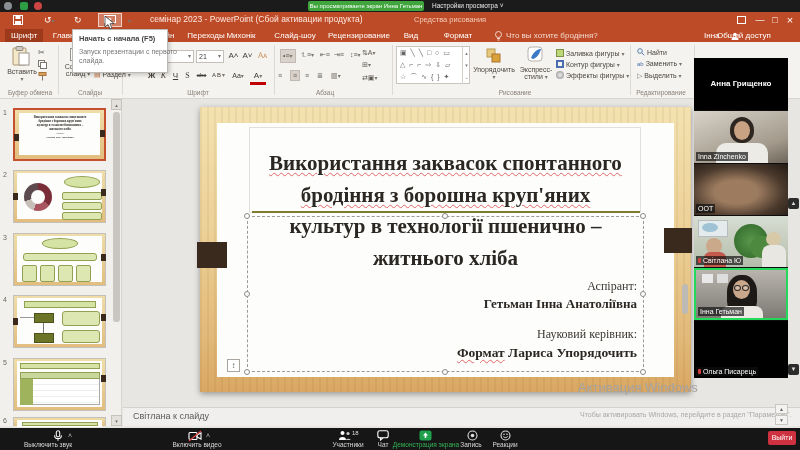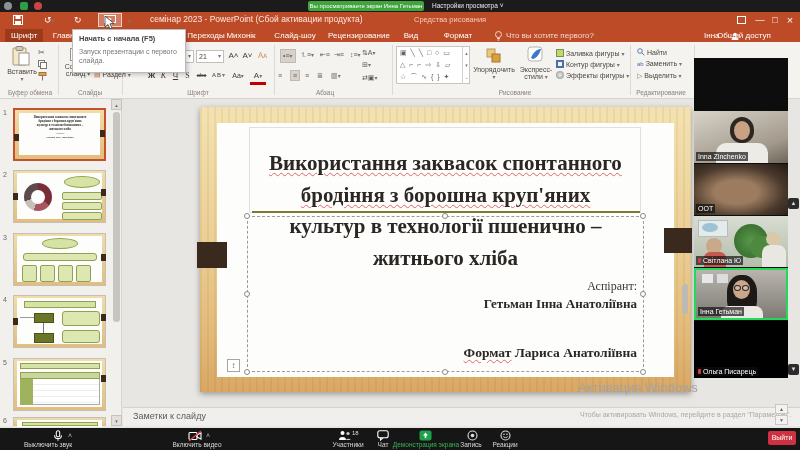--- a/index.html
+++ b/index.html
@@ -30,21 +30,21 @@
 .rbig{font-size:7px;color:#4a463f;text-align:center}
 .rsm{font-size:7px;color:#4a463f}
 .dd{color:#7a756d;font-size:6px}
 .fbtn{font-size:8px;color:#3f3b35;text-align:center;width:11px;line-height:11px}
 .pressed{background:#D8D2CB;border:1px solid #c1bab2}
 .fbox{border:1px solid #c4bfb9;background:#fff;font-size:7px;color:#444;line-height:11px;padding:0 2px}
 .pico{font-size:7px;color:#5f5b55;line-height:9px}
 .shapebox{left:396px;top:46px;width:74px;height:38px;background:#fff;border:1px solid #c9c4be}
 .shglyph{font-size:7px;color:#666;line-height:11px;letter-spacing:1px}
 
-.tip{left:72px;top:29px;width:114px;height:44px;background:#fff;border:1px solid #BDB9B4;box-shadow:2px 2px 4px rgba(0,0,0,.18);z-index:50}
+.tip{left:72px;top:29px;width:96px;height:44px;background:#fff;border:1px solid #BDB9B4;box-shadow:2px 2px 4px rgba(0,0,0,.18);z-index:50}
 .tip .t1{left:6px;top:4px;font-size:7.5px;font-weight:bold;color:#444;position:absolute;white-space:nowrap}
 .tip .t2{left:6px;top:17px;width:100px;font-size:7px;color:#777;position:absolute;white-space:normal;line-height:9px}
 
 .thpanel{left:0;top:99px;width:122px;height:327px;background:#F2F0ED;border-right:1px solid #D8D4D0}
 .thnum{font-size:7px;color:#6b675f}
 .thumb{left:13px;width:93px;background:#fff;border:1px solid #c3bfb9}
 .thumb.sel{border:2px solid #C4502E}
 .wood{background:linear-gradient(180deg,#f0dda9,#e2bd7e)}
 .gbar{background:#D5E3A4;border:1px solid #93A051}
 .gbox{background:#DCE7B2;border:1px solid #93A051}
@@ -129,21 +129,21 @@
   <div class="abs tab" style="left:324px;width:70px">Рецензирование</div>
   <div class="abs tab" style="left:400px;width:22px">Вид</div>
   <div class="abs tab" style="left:438px;width:40px">Формат</div>
   <span class="abs" style="left:494px;top:31px">
     <svg width="9" height="10" viewBox="0 0 9 10">
         <circle cx="4.5" cy="3.5" r="3" fill="none" stroke="#F2D9CE"></circle>
         <line x1="3" y1="7.5" x2="6" y2="7.5" stroke="#F2D9CE"></line>
         <line x1="3.5" y1="9" x2="5.5" y2="9" stroke="#F2D9CE"></line>
       </svg>
   </span>
-  <div class="abs tab tellme" style="left:506px">Что вы хотите первого?</div>
+  <div class="abs tab tellme" style="left:506px">Что вы хотите бродіння?</div>
   <div class="abs tab" style="left:704px">Інна</div>
   <span class="abs" style="left:731px;top:32px">
     <svg width="8" height="8" viewBox="0 0 8 8">
         <circle cx="4" cy="2.5" r="1.8" fill="#fff"></circle>
         <path d="M0.5 8 a3.5 3 0 0 1 7 0 Z" fill="#fff"></path>
       </svg>
   </span>
   <div class="abs tab" style="left:717px">Общий доступ</div>
 
   <div class="abs ribbon"></div>
@@ -334,42 +334,46 @@
   <div class="hdl" style="left:244px;top:213px"></div>
   <div class="hdl" style="left:442px;top:213px"></div>
   <div class="hdl" style="left:640px;top:213px"></div>
   <div class="hdl" style="left:244px;top:291px"></div>
   <div class="hdl" style="left:640px;top:291px"></div>
   <div class="hdl" style="left:244px;top:369px"></div>
   <div class="hdl" style="left:442px;top:369px"></div>
   <div class="hdl" style="left:640px;top:369px"></div>
   <div class="abs sub" style="top:279px;font-size:12px">Аспірант:</div>
   <div class="abs sub" style="top:296px;font-size:13px;font-weight:bold;color:#2b2722">Гетьман Інна Анатоліївна</div>
-  <div class="abs sub" style="top:345px;font-size:13.5px;font-weight:bold;color:#2b2722"><span class="sq">Формат</span><span> Лариса Анатоліївна</span></div>
+  <div class="abs sub" style="top:327px;font-size:12px">Науковий керівник:</div>
+  <div class="abs sub" style="top:345px;font-size:13.5px;font-weight:bold;color:#2b2722"><span class="sq">Формат</span><span> Лариса Упорядочить</span></div>
   <div class="abs autofit">↕</div>
   <div class="abs" style="left:682px;top:284px;width:6px;height:30px;background:#BDB9B4;border-radius:3px"></div>
 
   <div class="abs notes"></div>
-  <div class="abs" style="left:133px;top:411px;font-size:9px;color:#5a5a5a">Заметки к слайду</div>
+  <div class="abs" style="left:133px;top:411px;font-size:9px;color:#5a5a5a">Світлана к слайду</div>
   <div class="abs wm1">Активация Windows</div>
   <div class="abs wm2">Чтобы активировать Windows, перейдите в раздел "Параметры".</div>
   <div class="abs navbox" style="left:775px;top:404px">▲</div>
   <div class="abs navbox" style="left:775px;top:415px">▼</div>
 
   <div class="abs tip">
     <div class="t1">Начать с начала (F5)</div>
     <div class="t2">Запуск презентации с первого слайда.</div>
   </div>
   <span class="abs" style="left:104px;top:15px;z-index:60">
     <svg width="11" height="15" viewBox="0 0 11 15">
         <path d="M1 1 L1 12 L4 9.5 L6 14 L8 13 L6 8.8 L10 8.5 Z" fill="#fff" stroke="#333" stroke-width="0.8"></path>
       </svg>
   </span>
 
   <div class="abs vpanel">
+    <div class="vtile" style="top:0;height:52px;background:#000">
+      <div style="position:absolute;left:0;top:21px;width:94px;text-align:center;color:#fff;font-size:8px;font-weight:bold">Анна Грищенко</div>
+    </div>
     <div class="vtile" style="top:53px;height:52px;background:linear-gradient(160deg,#d8d3c9,#a39a8c 70%,#6e665b)">
       <div style="position:absolute;left:36px;top:6px;width:24px;height:26px;border-radius:50% 50% 45% 45%;background:#2e2620"></div>
       <div style="position:absolute;left:40px;top:10px;width:16px;height:19px;border-radius:50%;background:#c9a183"></div>
       <div style="position:absolute;left:22px;top:32px;width:52px;height:22px;border-radius:10px 10px 0 0;background:#ecebe6"></div>
       <div class="vlabel">Inna Zinchenko</div>
     </div>
     <div class="vtile" style="top:106px;height:51px;background:radial-gradient(ellipse at 45% 55%,#9c7b5f 0 30%,#4a392c 65%,#221a14)">
       <div class="vlabel">ООТ</div>
     </div>
     <div class="vtile" style="top:158px;height:51px;background:linear-gradient(180deg,#d7ddd2,#b4bdab)">

